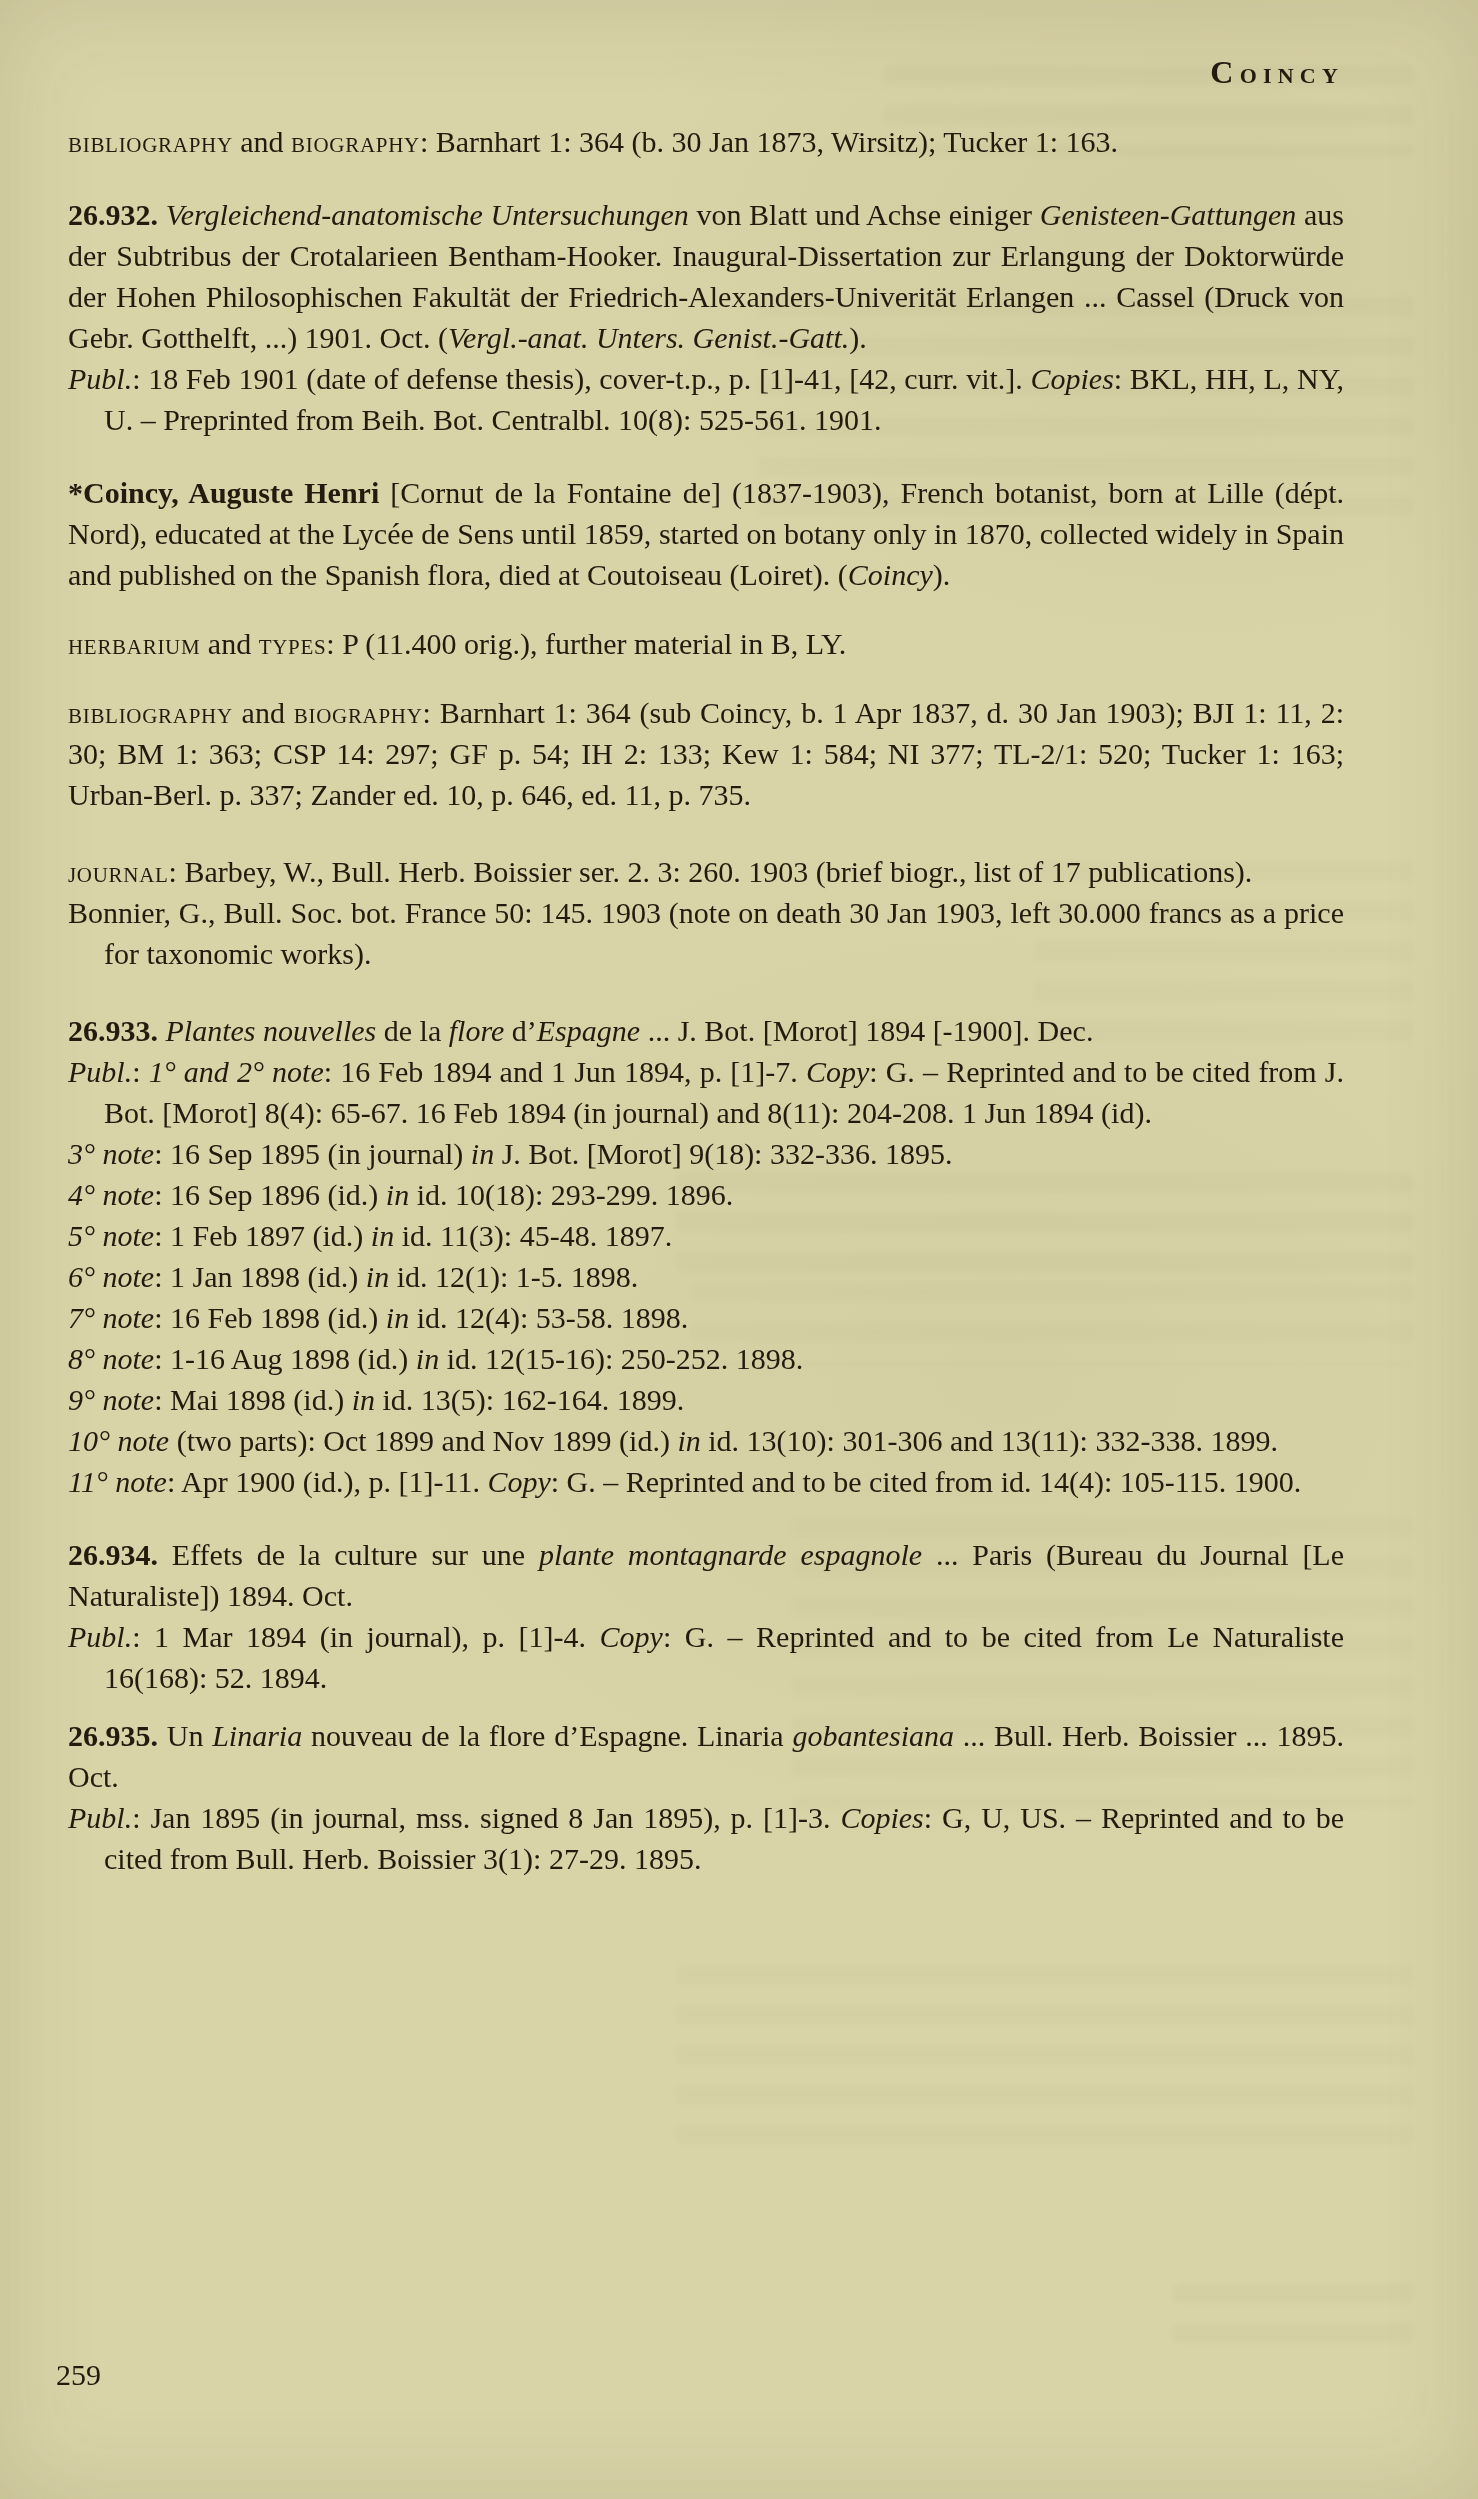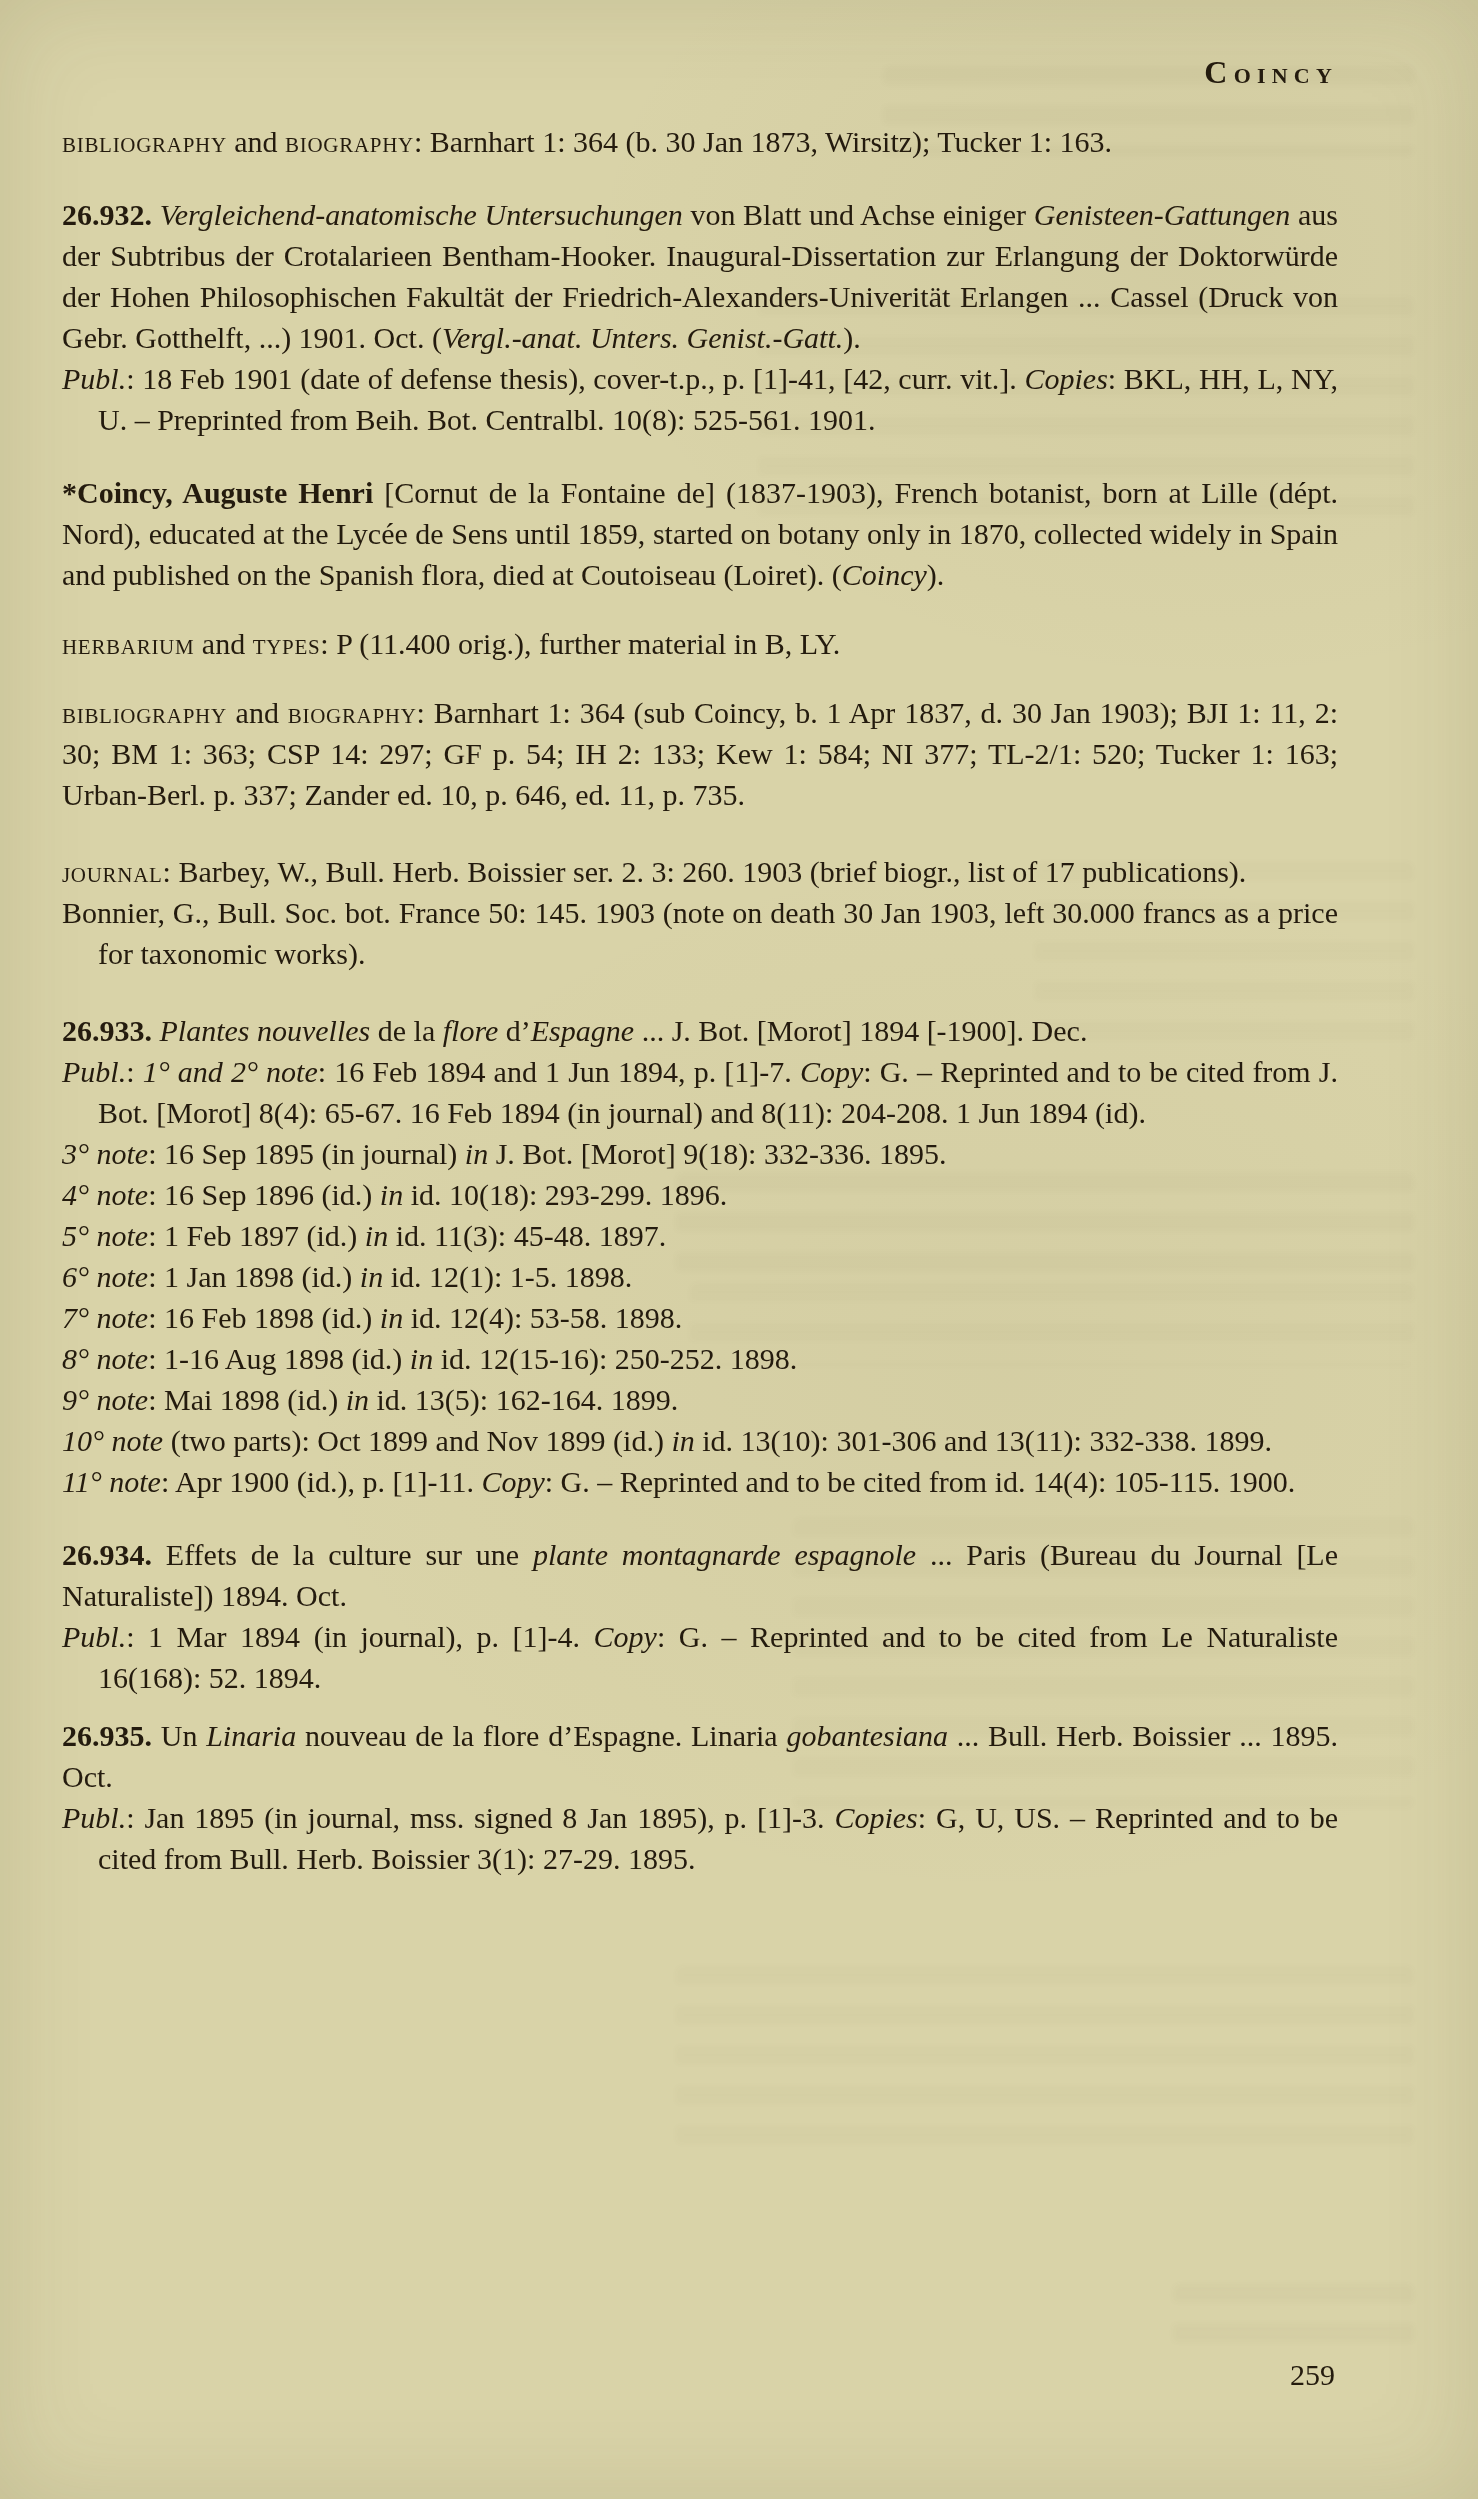--- a/index.html
+++ b/index.html
@@ -10,21 +10,21 @@
     font-family:"Liberation Serif", serif;
     color:#241b0e;
     background:
       radial-gradient(897px 621px at 82% 10%, rgba(120,110,70,0.07), transparent 70%),
       radial-gradient(1035px 759px at 68% 55%, rgba(120,110,70,0.05), transparent 70%),
       #d9d3a8;
     box-shadow: inset 0 0 97px rgba(90,80,45,.16);
     overflow:hidden;
   }
   .content {
-    position:absolute; left:62px; top:52px; width:1276px;
+    position:absolute; left:68px; top:52px; width:1276px;
     font-size:30px; line-height:41px;
     text-align:justify;
   }
   .content p { margin:0; }
   .hdr {
     text-align:right;
     font-variant:small-caps;
     letter-spacing:6.2px;
     font-size:32px;
     font-weight:600;
@@ -32,22 +32,22 @@
   .hang { padding-left:36px; text-indent:-36px; }
   .gap-xs { margin-top:16.6px !important; }
   .gap-sm { margin-top:28px !important; }
   .gap-md { margin-top:32px !important; }
   .gap-lg { margin-top:36px !important; }
   .gap-xl { margin-top:48px !important; }
   .seg-i { font-style:italic; }
   .seg-b { font-weight:bold; }
   .seg-sc { font-variant:small-caps; letter-spacing:0.7px; }
   .pagenum {
-    position:absolute; top:2354px; left:83px; width:1252px;
-    text-align:right; font-size:30px; line-height:41px;
+    position:absolute; top:2354px; left:56px; width:1252px;
+    text-align:left; font-size:30px; line-height:41px;
   }
   
   .ghost {
     position:absolute;
     background: repeating-linear-gradient(180deg, rgba(70,60,30,.55) 0 18px, transparent 18px 40px);
     opacity:.05; filter: blur(3.4px); border-radius:7px;
     pointer-events:none;
   }
   .g1 { left:883px; top:66px;  width:531px;  height:90px; }
   .g2 { left:759px; top:297px; width:655px;  height:228px; opacity:.04; }

